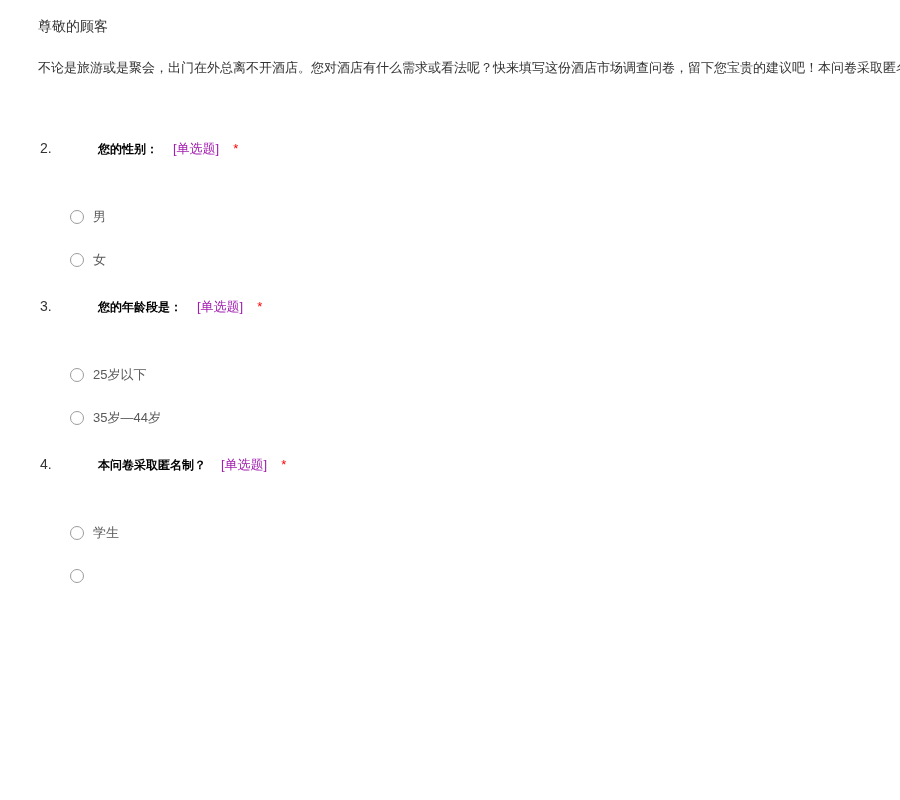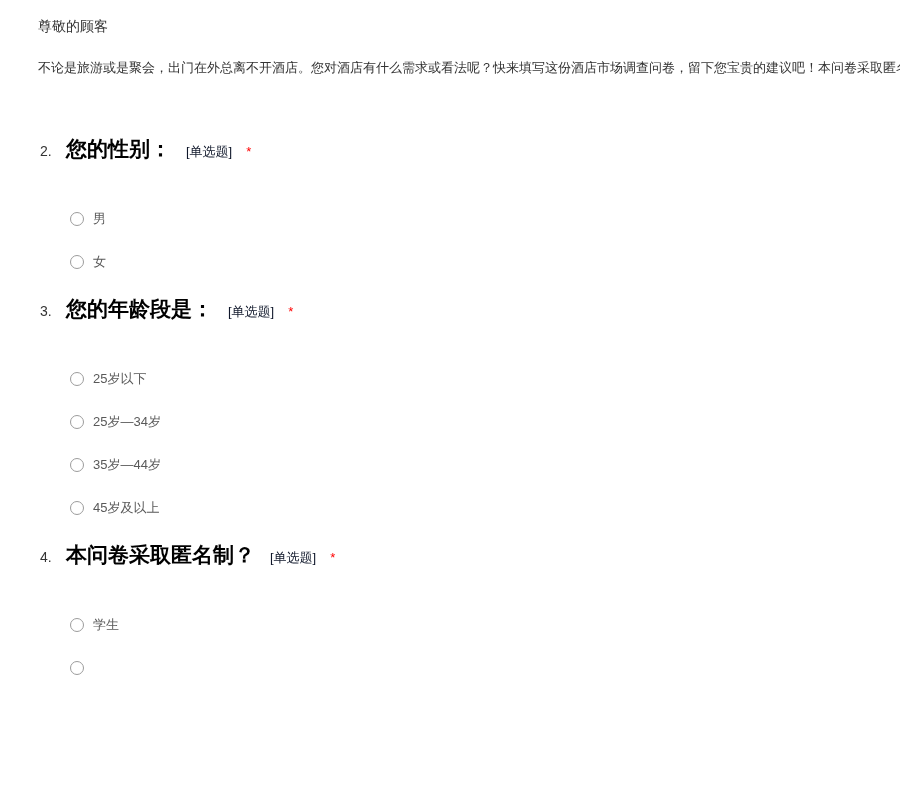--- a/index.html
+++ b/index.html
@@ -36,27 +36,28 @@
     align-items: baseline;
     line-height: 19px;
   }
   .q-num {
     flex: 0 0 28px;
     font-size: 14px;
     color: #333333;
     padding-left: 2px;
   }
   .q-text {
-    font-size: 21px;
+    font-size: 12px;
     font-weight: bold;
     color: #000000;
+    margin-left: 32px;
   }
   .q-type {
     font-size: 13px;
-    color: #0f172a;
+    color: #a21caf;
     margin-left: 15px;
   }
   .q-star {
     font-size: 13px;
     color: #ff0000;
     margin-left: 14px;
   }
   .q-options {
     margin-top: 50px;
     padding-left: 32px;
@@ -120,29 +121,21 @@
         <span class="q-type">[单选题]</span>
         <span class="q-star">*</span>
       </div>
       <div class="q-options">
         <div class="option">
           <span class="radio-circle"></span>
           <span class="opt-label">25岁以下</span>
         </div>
         <div class="option">
           <span class="radio-circle"></span>
-          <span class="opt-label">25岁—34岁</span>
-        </div>
-        <div class="option">
-          <span class="radio-circle"></span>
           <span class="opt-label">35岁—44岁</span>
-        </div>
-        <div class="option">
-          <span class="radio-circle"></span>
-          <span class="opt-label">45岁及以上</span>
         </div>
       </div>
     </div>
 
     <div class="question">
       <div class="q-header">
         <span class="q-num">4.</span>
         <span class="q-text">本问卷采取匿名制？</span>
         <span class="q-type">[单选题]</span>
         <span class="q-star">*</span>

